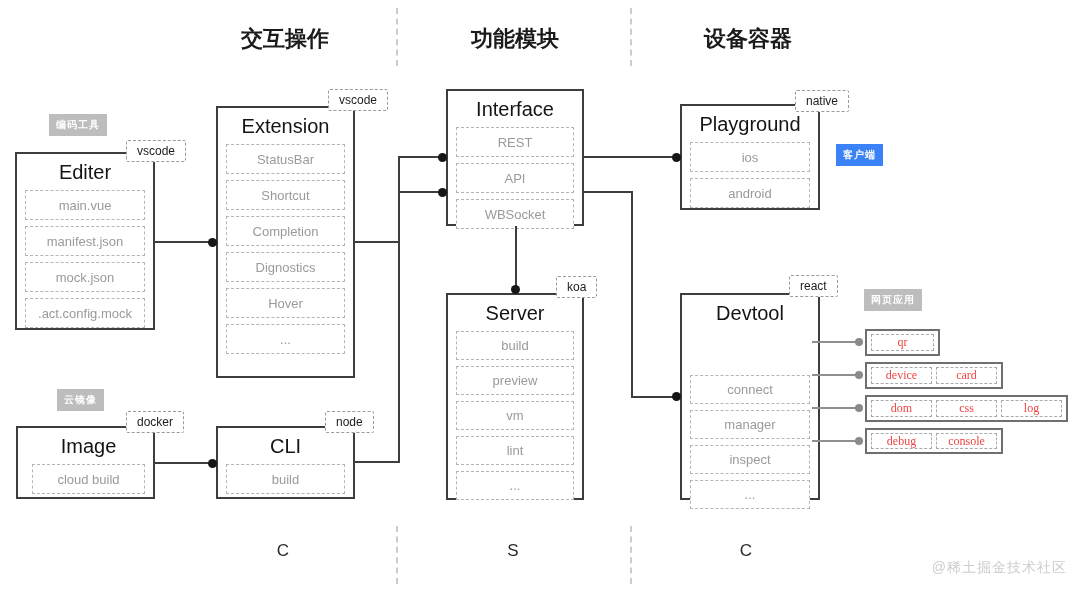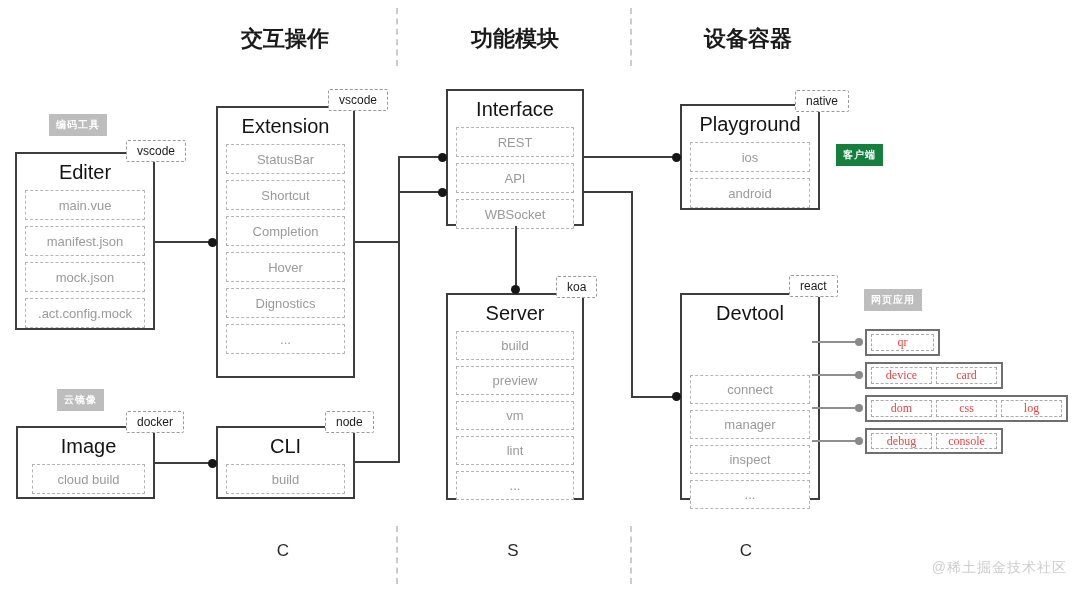--- a/index.html
+++ b/index.html
@@ -60,22 +60,22 @@
     <div class="item">.act.config.mock</div>
   </div>
 </div>
 
 <div class="abs box" style="left:216px;top:106px;width:139px;height:272px;">
   <div class="box-title">Extension</div>
   <div class="items">
     <div class="item">StatusBar</div>
     <div class="item">Shortcut</div>
     <div class="item">Completion</div>
+    <div class="item">Dignostics</div>
     <div class="item">Hover</div>
-    <div class="item">Dignostics</div>
     <div class="item">...</div>
   </div>
 </div>
 
 <div class="abs box" style="left:446px;top:89px;width:138px;height:137px;">
   <div class="box-title">Interface</div>
   <div class="items">
     <div class="item">REST</div>
     <div class="item">API</div>
     <div class="item">WBSocket</div>
@@ -175,20 +175,20 @@
 <div class="abs tag" style="left:126px;top:140px;">vscode</div>
 <div class="abs tag" style="left:328px;top:89px;">vscode</div>
 <div class="abs tag" style="left:795px;top:90px;">native</div>
 <div class="abs tag" style="left:556px;top:276px;">koa</div>
 <div class="abs tag" style="left:789px;top:275px;">react</div>
 <div class="abs tag" style="left:126px;top:411px;">docker</div>
 <div class="abs tag" style="left:325px;top:411px;">node</div>
 
 <div class="abs badge" style="left: 49px; top: 114px; background: rgb(189, 189, 189);">编码工具</div>
 <div class="abs badge" style="left: 57px; top: 389px; background: rgb(189, 189, 189);">云镜像</div>
-<div class="abs badge" style="left: 836px; top: 144px; background: #15803d;">客户端</div>
+<div class="abs badge" style="left: 836px; top: 144px; background: #3b82f6;">客户端</div>
 <div class="abs badge" style="left: 864px; top: 289px; background: rgb(189, 189, 189);">网页应用</div>
 
 <div class="abs col-footer" style="left:268px;top:541px;">C</div>
 <div class="abs col-footer" style="left:498px;top:541px;">S</div>
 <div class="abs col-footer" style="left:731px;top:541px;">C</div>
 
 <div class="abs watermark" style="left:897px;top:559px;width:170px;text-align:right;">@稀土掘金技术社区</div>
 
 </body></html>

